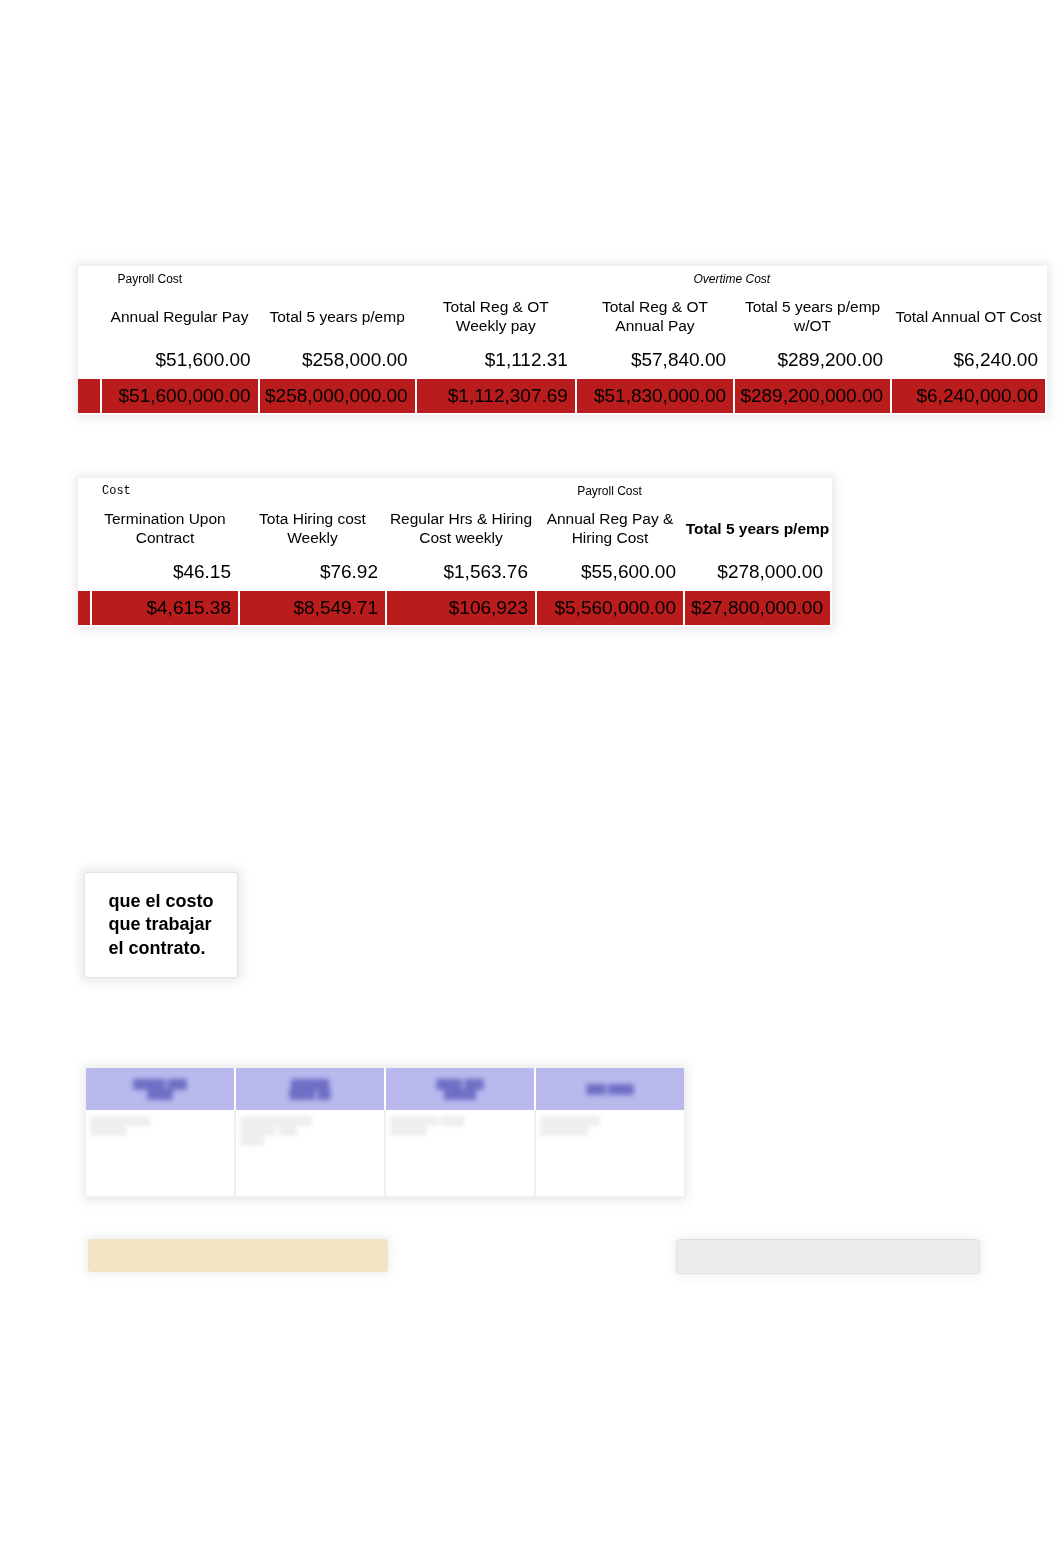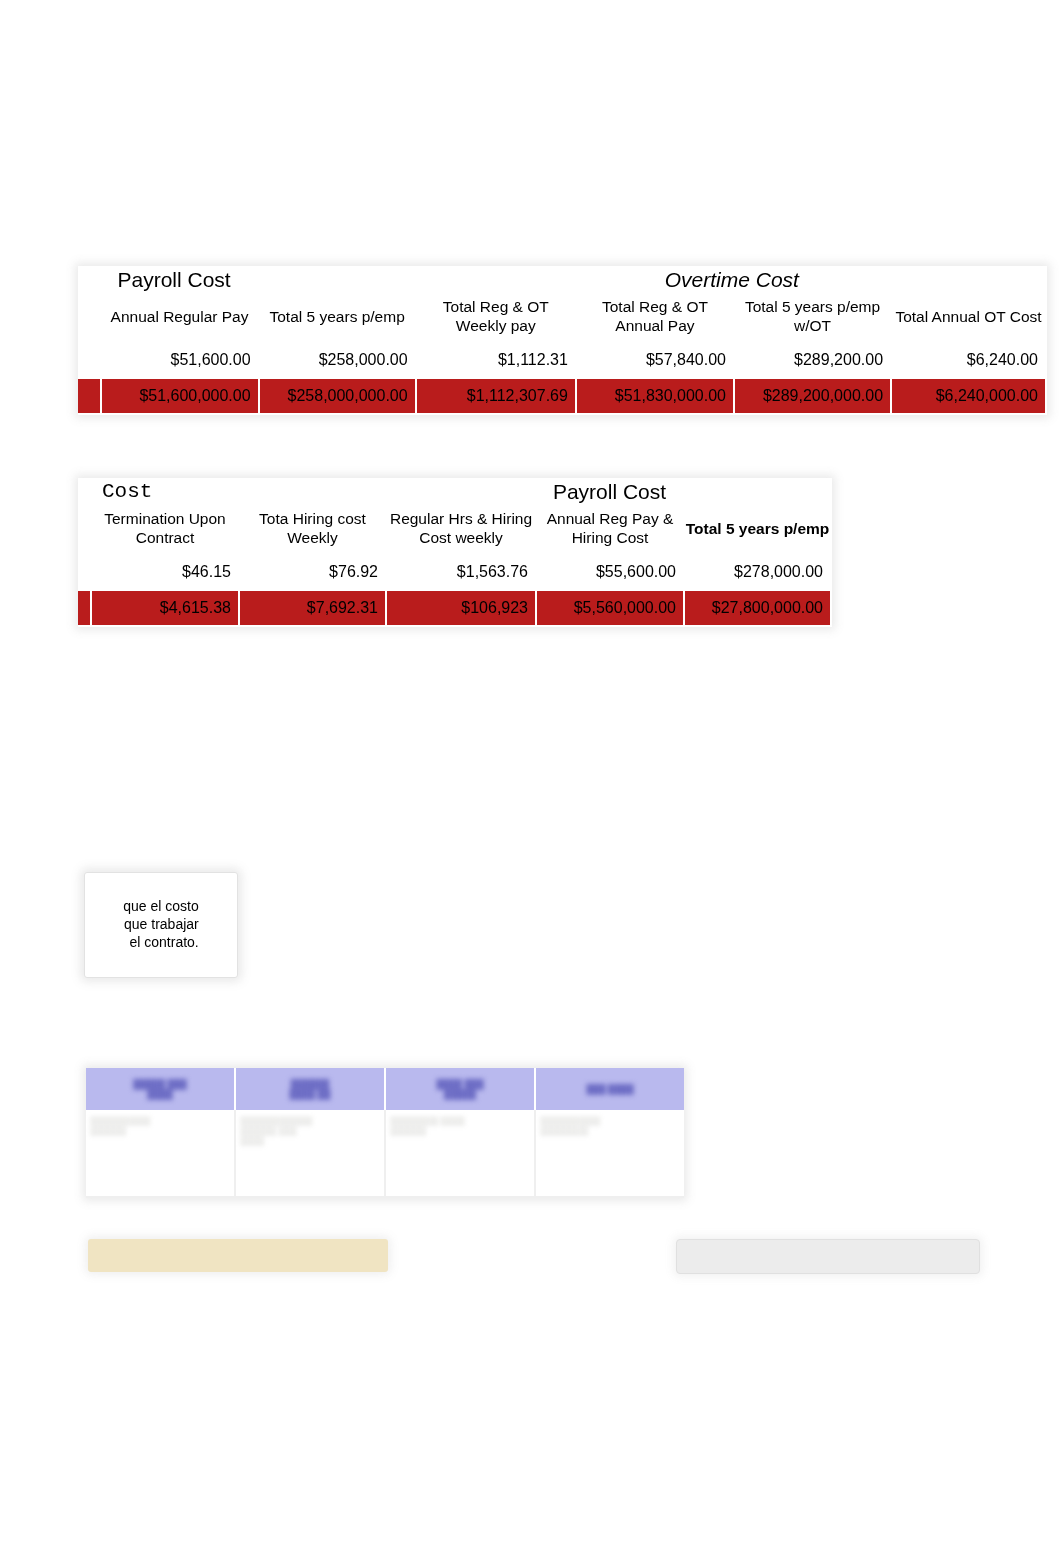--- a/index.html
+++ b/index.html
@@ -34,21 +34,21 @@
   }
 
   
   .pasted {
     box-shadow: 0 0 9px 3px rgba(120,120,120,0.16);
   }
 
   
   .band {
     height: 27px;
-    font-size: 21px;
+    font-size: 12px;
     line-height: 27px;
     white-space: nowrap;
   }
   .band-payroll {
     background: linear-gradient(to bottom, #f3e8c8 0%, #f7efd8 60%, #faf4e6 100%);
     text-align: left;
     padding-left: 16px !important;
   }
   .band-overtime {
     background: linear-gradient(to bottom, #ccd6e8 0%, #dde3ee 55%, #eef1f6 100%);
@@ -74,21 +74,21 @@
     text-align: center;
     border-right: 2px solid #ffffff;
     border-bottom: 2px solid #ffffff;
     background: #fdfdfd;
   }
   .hdr.bold { font-weight: bold; }
 
   
   .num {
     height: 34px;
-    font-size: 16px;
+    font-size: 19px;
     text-align: right;
     padding-right: 7px !important;
     border-right: 2px solid #ffffff;
     border-bottom: 2px solid #ffffff;
     background: #fcfcfc;
     white-space: nowrap;
   }
   .row-alt .num { background: #b91c1c; }
 
   
@@ -105,24 +105,24 @@
     height: 104px;
     background: #ffffff;
     border: 1px solid #e2e2e2;
     border-radius: 3px;
     box-shadow: 0 0 10px 4px rgba(130,130,130,0.17);
     display: flex;
     align-items: center;
     justify-content: center;
   }
   #spanish-note .note-text {
-    font-size: 14px;
-    font-weight: normal;
+    font-size: 18px;
+    font-weight: bold;
     line-height: 1.28;
-    text-align: right;
+    text-align: left;
     white-space: pre-line;
   }
 
   
   #blur-table {
     position: absolute;
     left: 86px;
     top: 1068px;
     width: 598px;
     height: 130px;
@@ -273,21 +273,21 @@
       <td class="num bleed"></td>
       <td class="num">$46.15</td>
       <td class="num">$76.92</td>
       <td class="num">$1,563.76</td>
       <td class="num">$55,600.00</td>
       <td class="num">$278,000.00</td>
     </tr>
     <tr class="row-alt">
       <td class="num bleed"></td>
       <td class="num">$4,615.38</td>
-      <td class="num">$7,692.31</td>
+      <td class="num">$8,549.71</td>
       <td class="num">$106,923</td>
       <td class="num">$5,560,000.00</td>
       <td class="num">$27,800,000.00</td>
     </tr>
   </tbody>
 </table>
 
 <div id="spanish-note">
   <div class="note-text">que el costo
 que trabajar

